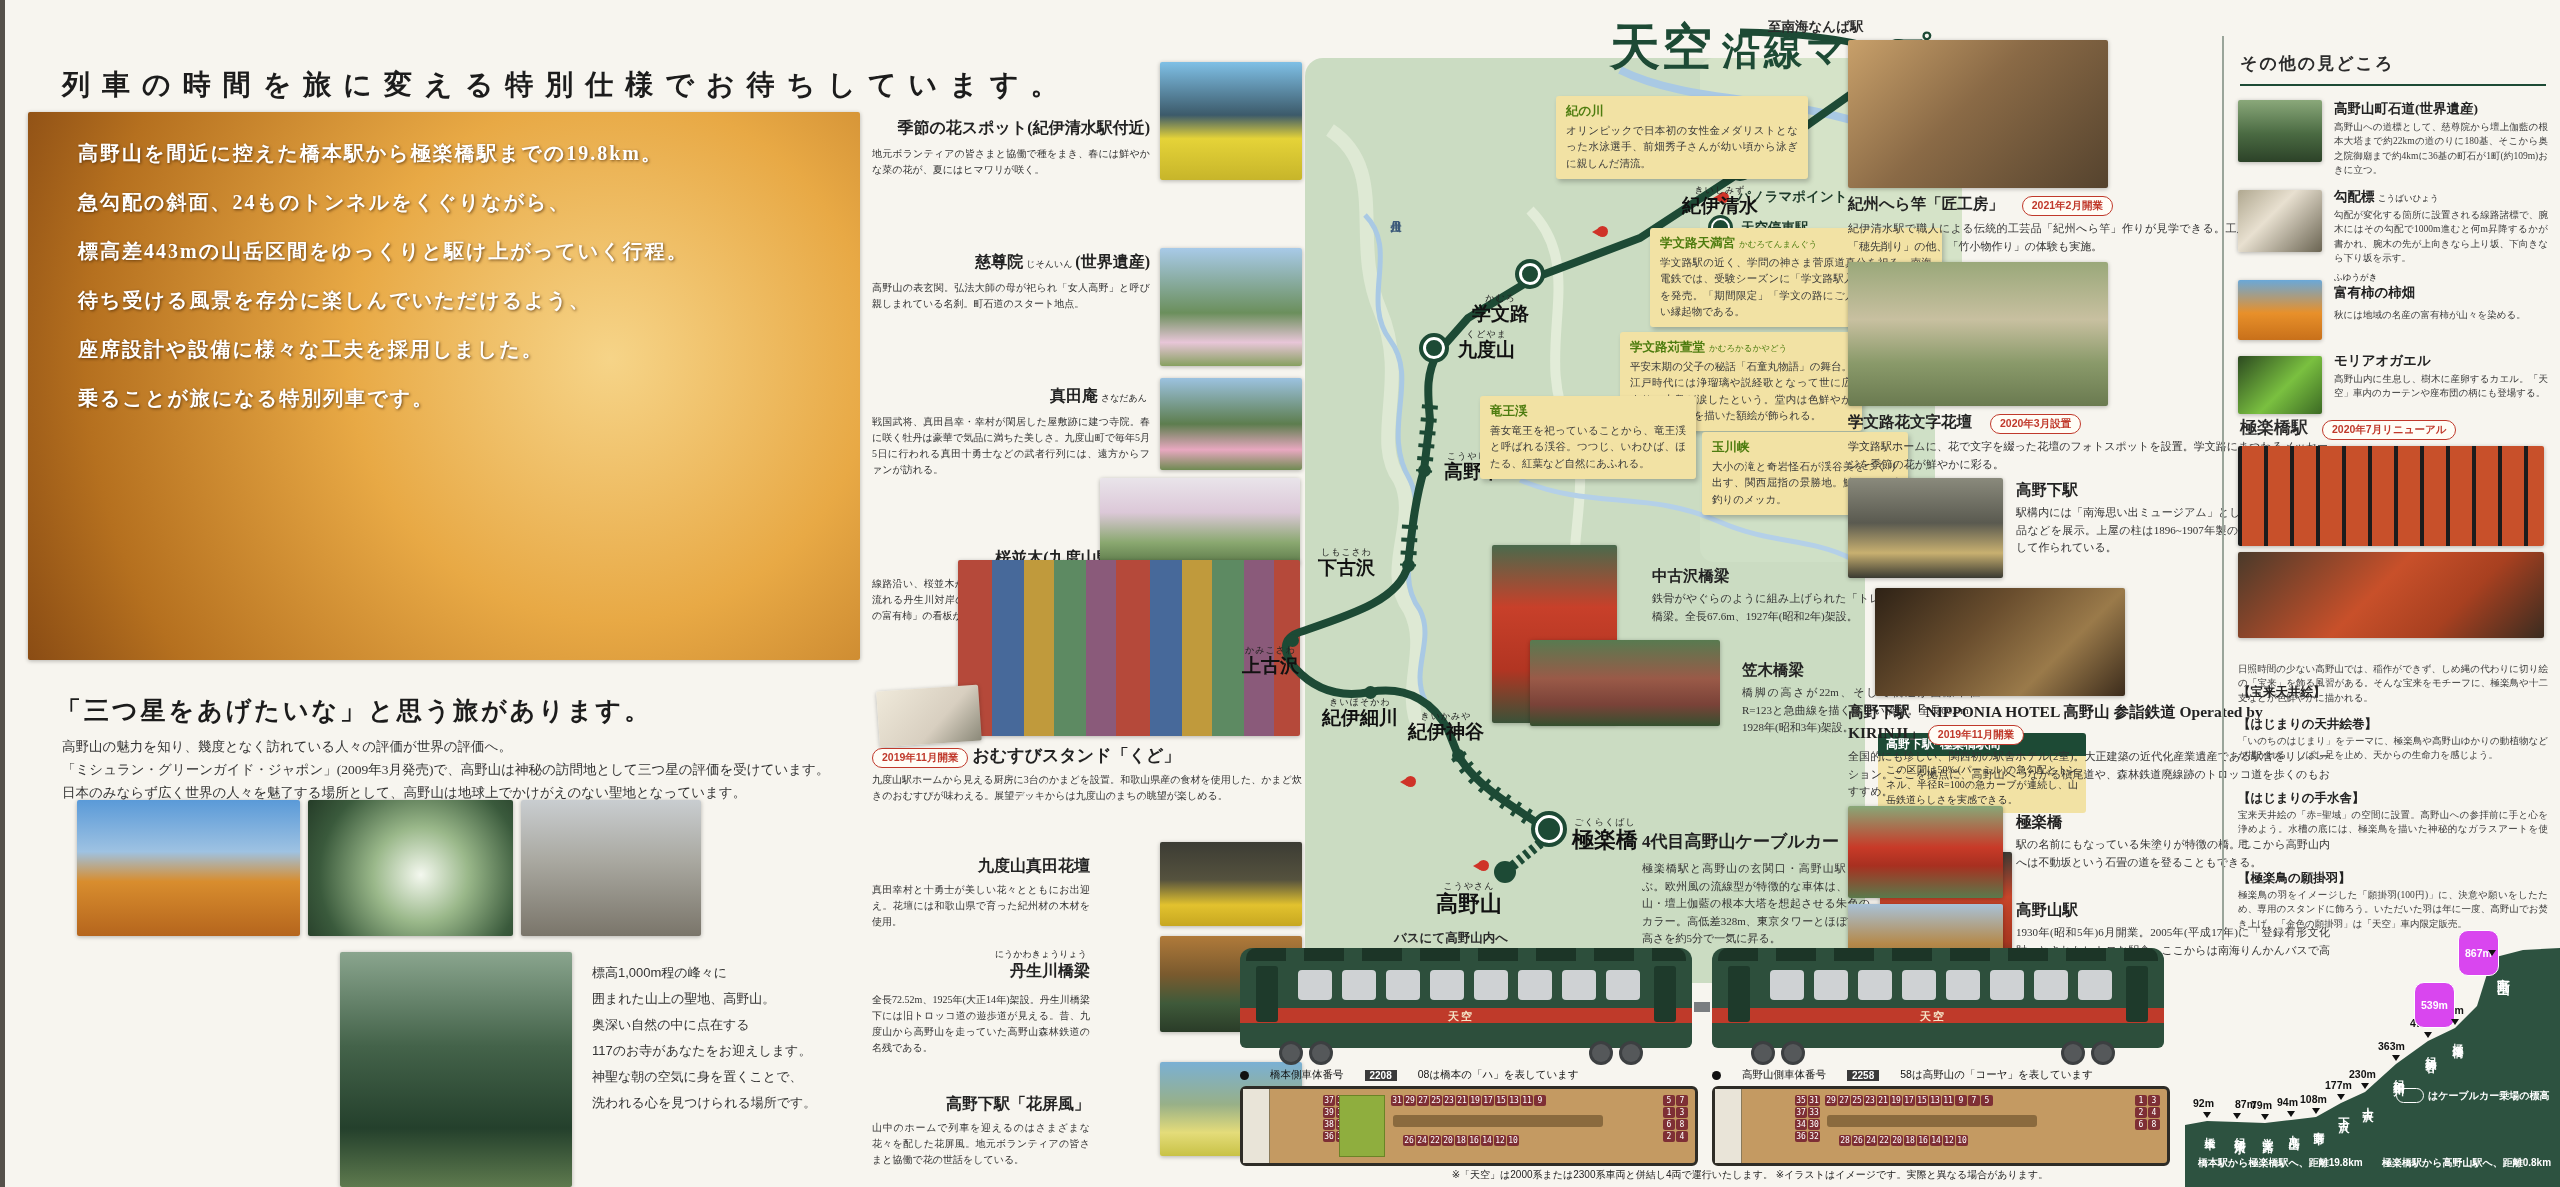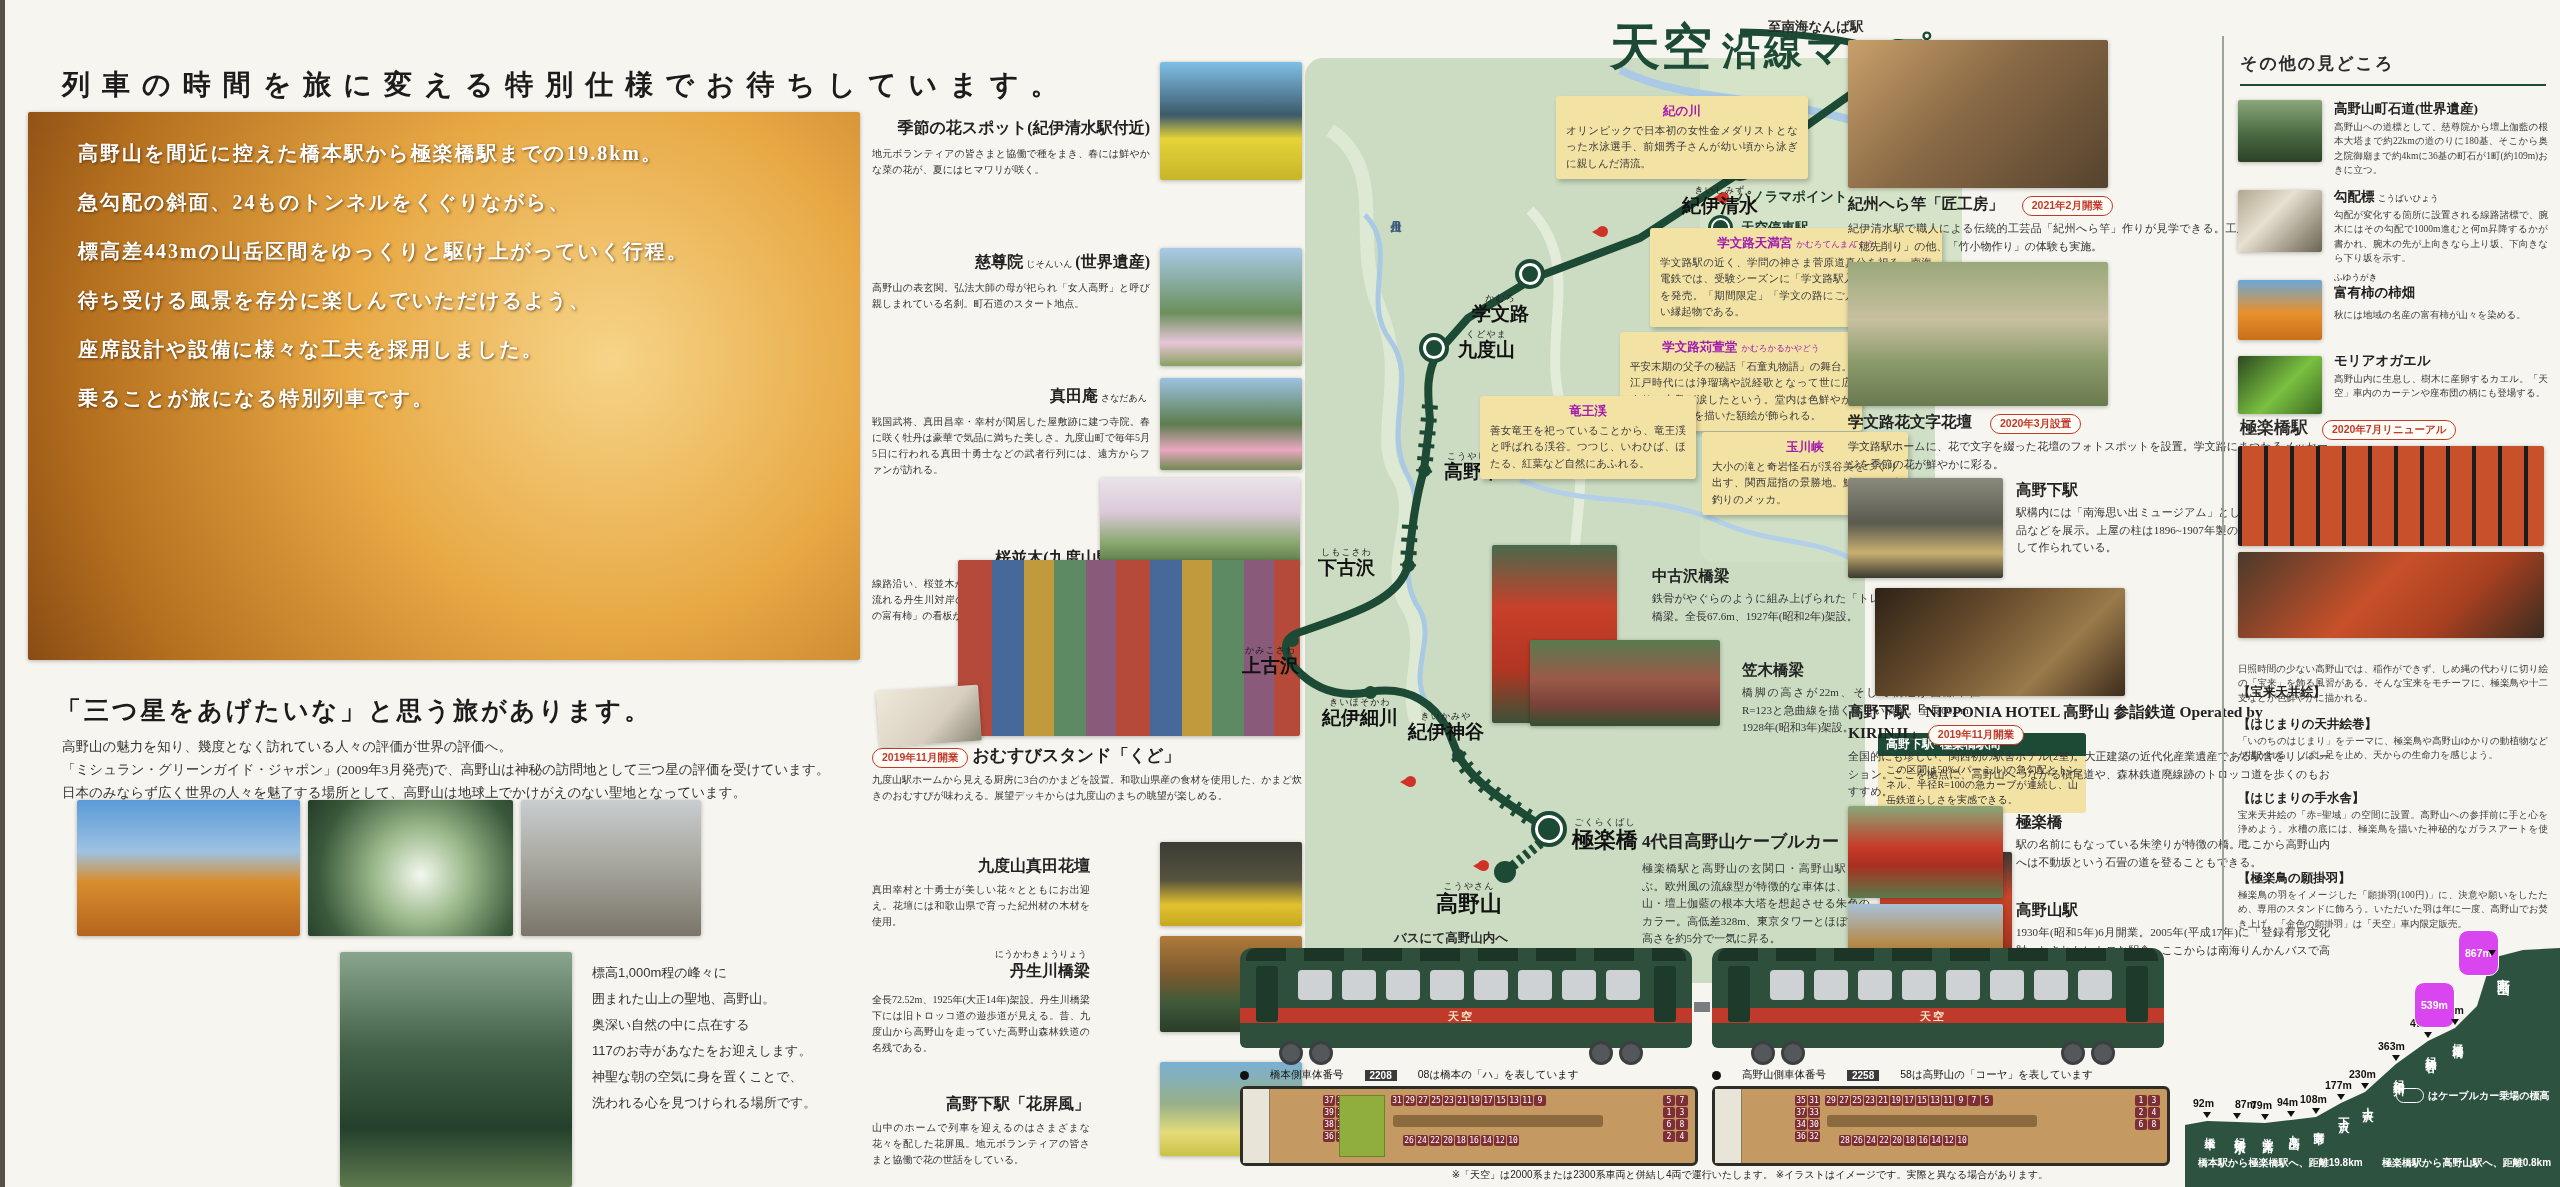--- a/index.html
+++ b/index.html
@@ -14,21 +14,21 @@
   .para{font-size:13.5px;line-height:1.7;color:#333;}
   .note-l{font-size:13px;line-height:2.0;color:#333;font-family:"Liberation Sans","DejaVu Sans",sans-serif;}
   .spot-t{font-size:16px;font-weight:bold;color:#222;text-align:right;white-space:nowrap;}
   .spot-t .kana{font-size:9px;font-weight:normal;margin:0 3px;}
   .spot-b{font-size:10px;line-height:1.6;color:#333;text-align:justify;}
   .badge{display:inline-block;border:1.5px solid #c0392b;color:#c0392b;background:#fffdf6;
          border-radius:12px;font-size:10.5px;line-height:1.5;padding:1px 9px;font-weight:bold;
          font-family:"Liberation Sans","DejaVu Sans",sans-serif;white-space:nowrap;}
   .callout{position:absolute;background:#f2e2a4;border-radius:3px;padding:7px 10px;
            box-shadow:2px 3px 5px rgba(0,0,0,.22);}
-  .callout .t{font-weight:bold;font-size:12.5px;color:#a21caf;margin-bottom:3px;text-align:center;}
+  .callout .t{font-weight:bold;font-size:12.5px;color:#4d7c0f;margin-bottom:3px;}
   .callout .t .kana{font-size:8.5px;font-weight:normal;margin-left:4px;}
   .callout .b{font-size:10.5px;line-height:1.55;color:#3a3a3a;text-align:justify;}
   .stn-label{position:absolute;text-align:center;}
   .stn-label .kn{display:block;font-size:9px;color:#222;letter-spacing:1px;line-height:1;}
   .stn-label .nm{display:block;font-size:19px;font-weight:bold;color:#111;line-height:1.15;white-space:nowrap;}
   .st-major{position:absolute;width:16px;height:16px;background:#1d4a35;border:3px solid #fff;
             outline:4px solid #1d4a35;border-radius:50%;}
   .st-minor{position:absolute;width:13px;height:13px;background:#1d4a35;border-radius:50%;}
   .pan-mark{position:absolute;width:11px;height:11px;background:#cf3328;border-radius:50%;}
   .pan-mark::before{content:"";position:absolute;left:-9px;top:2px;border:4px solid transparent;

